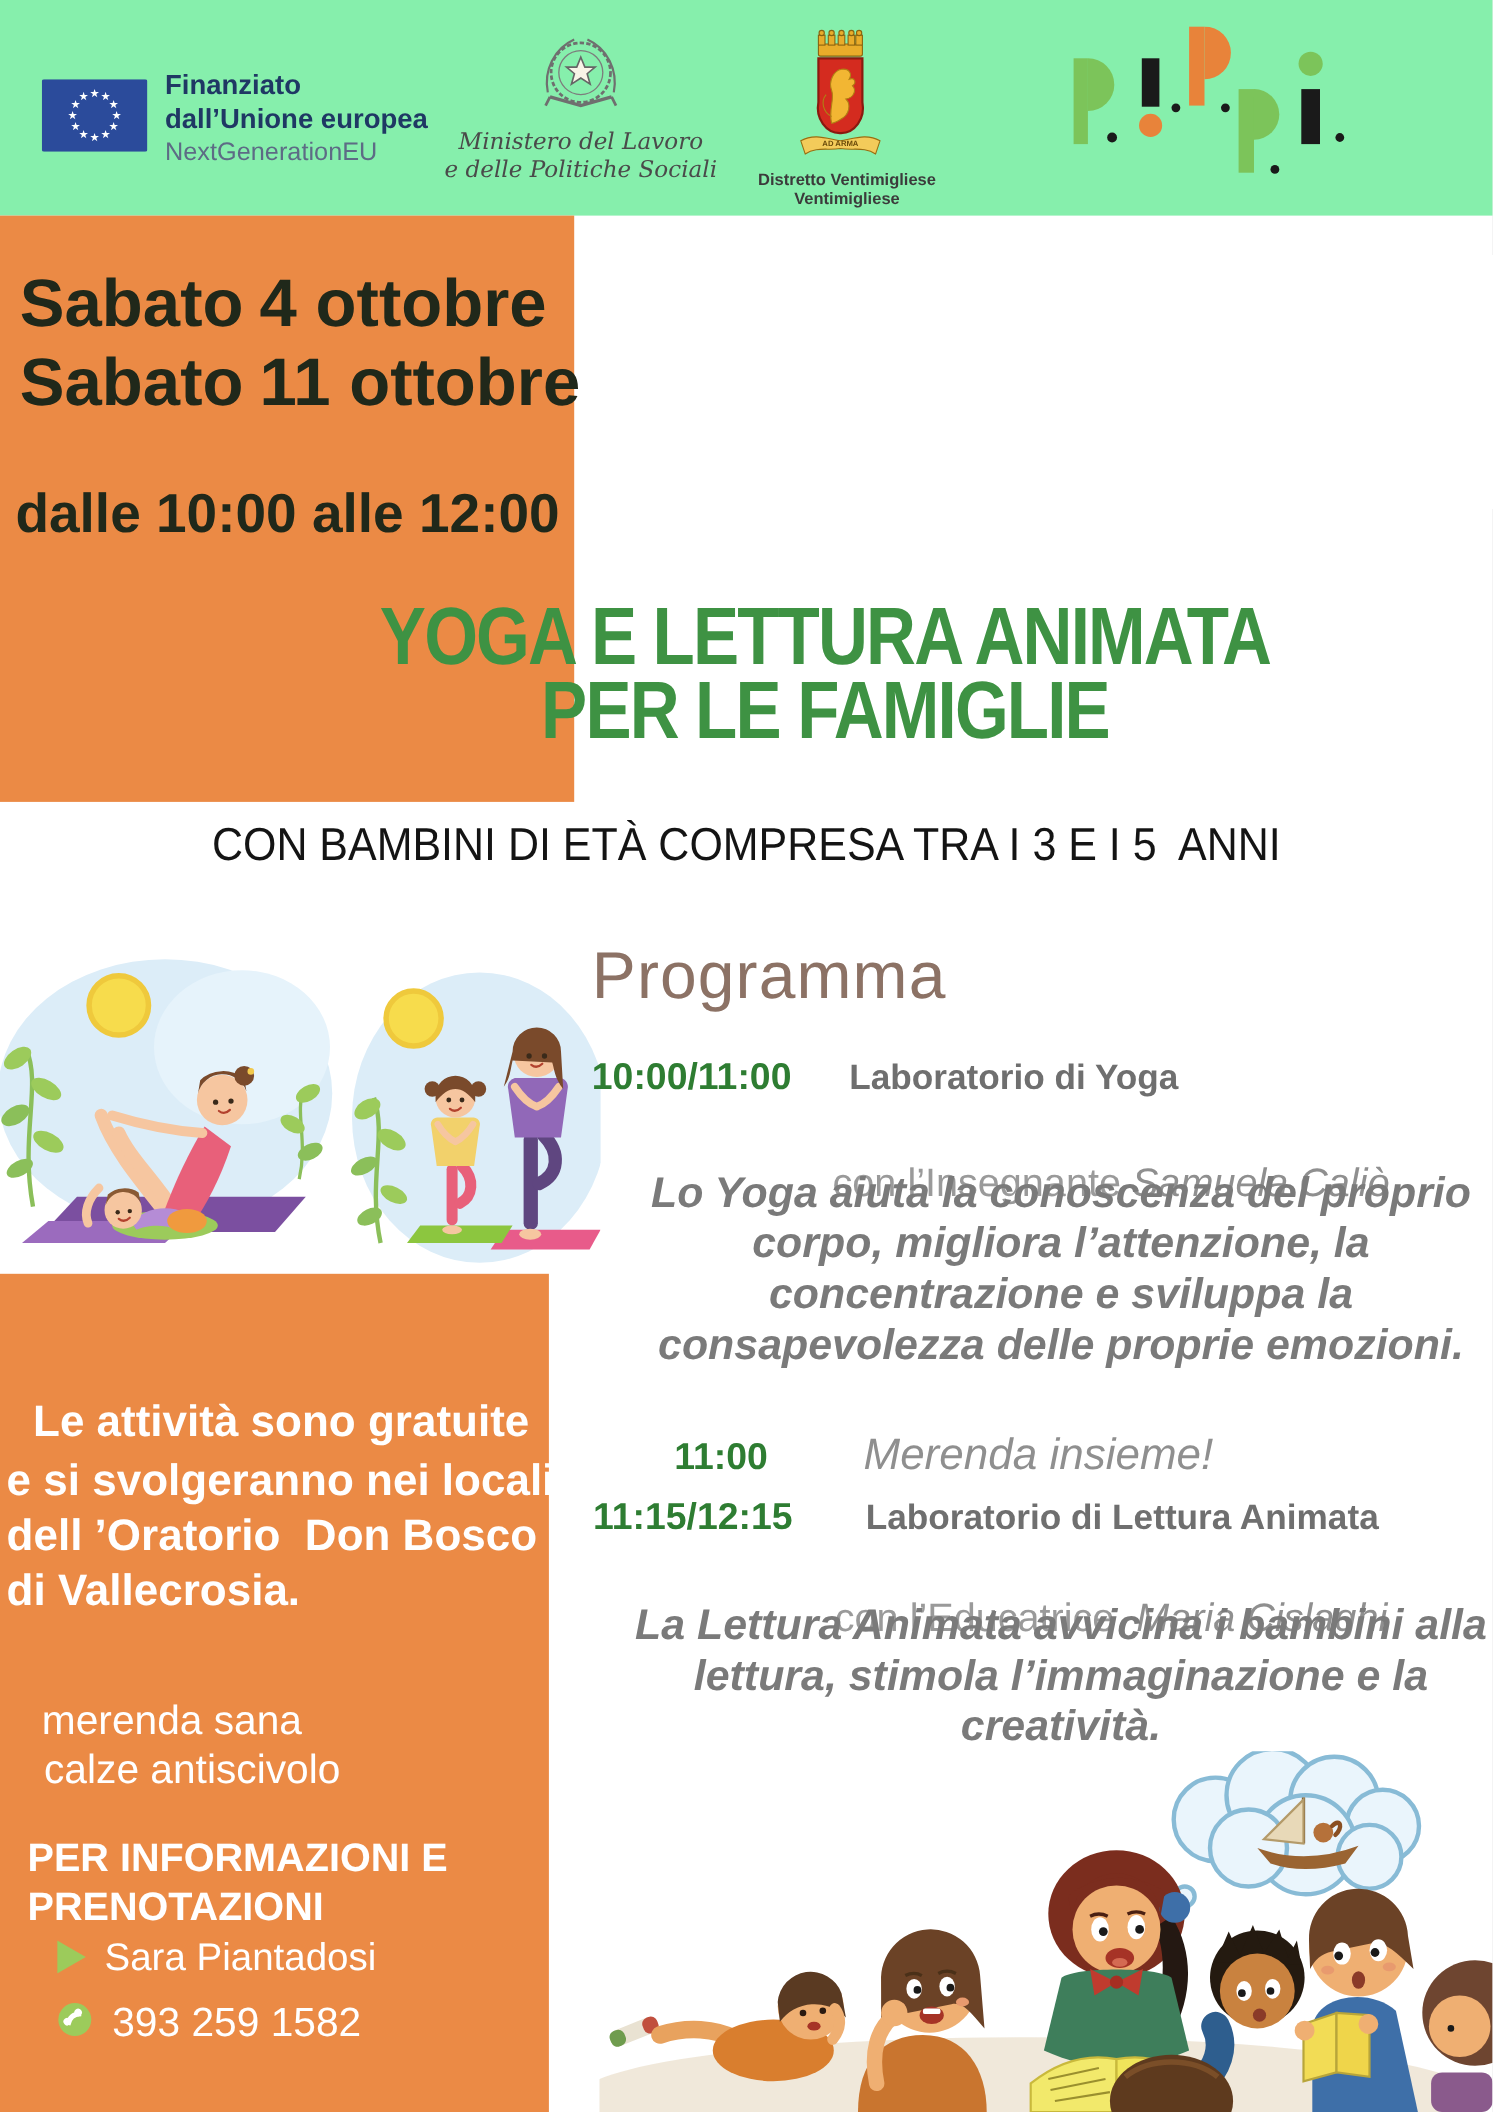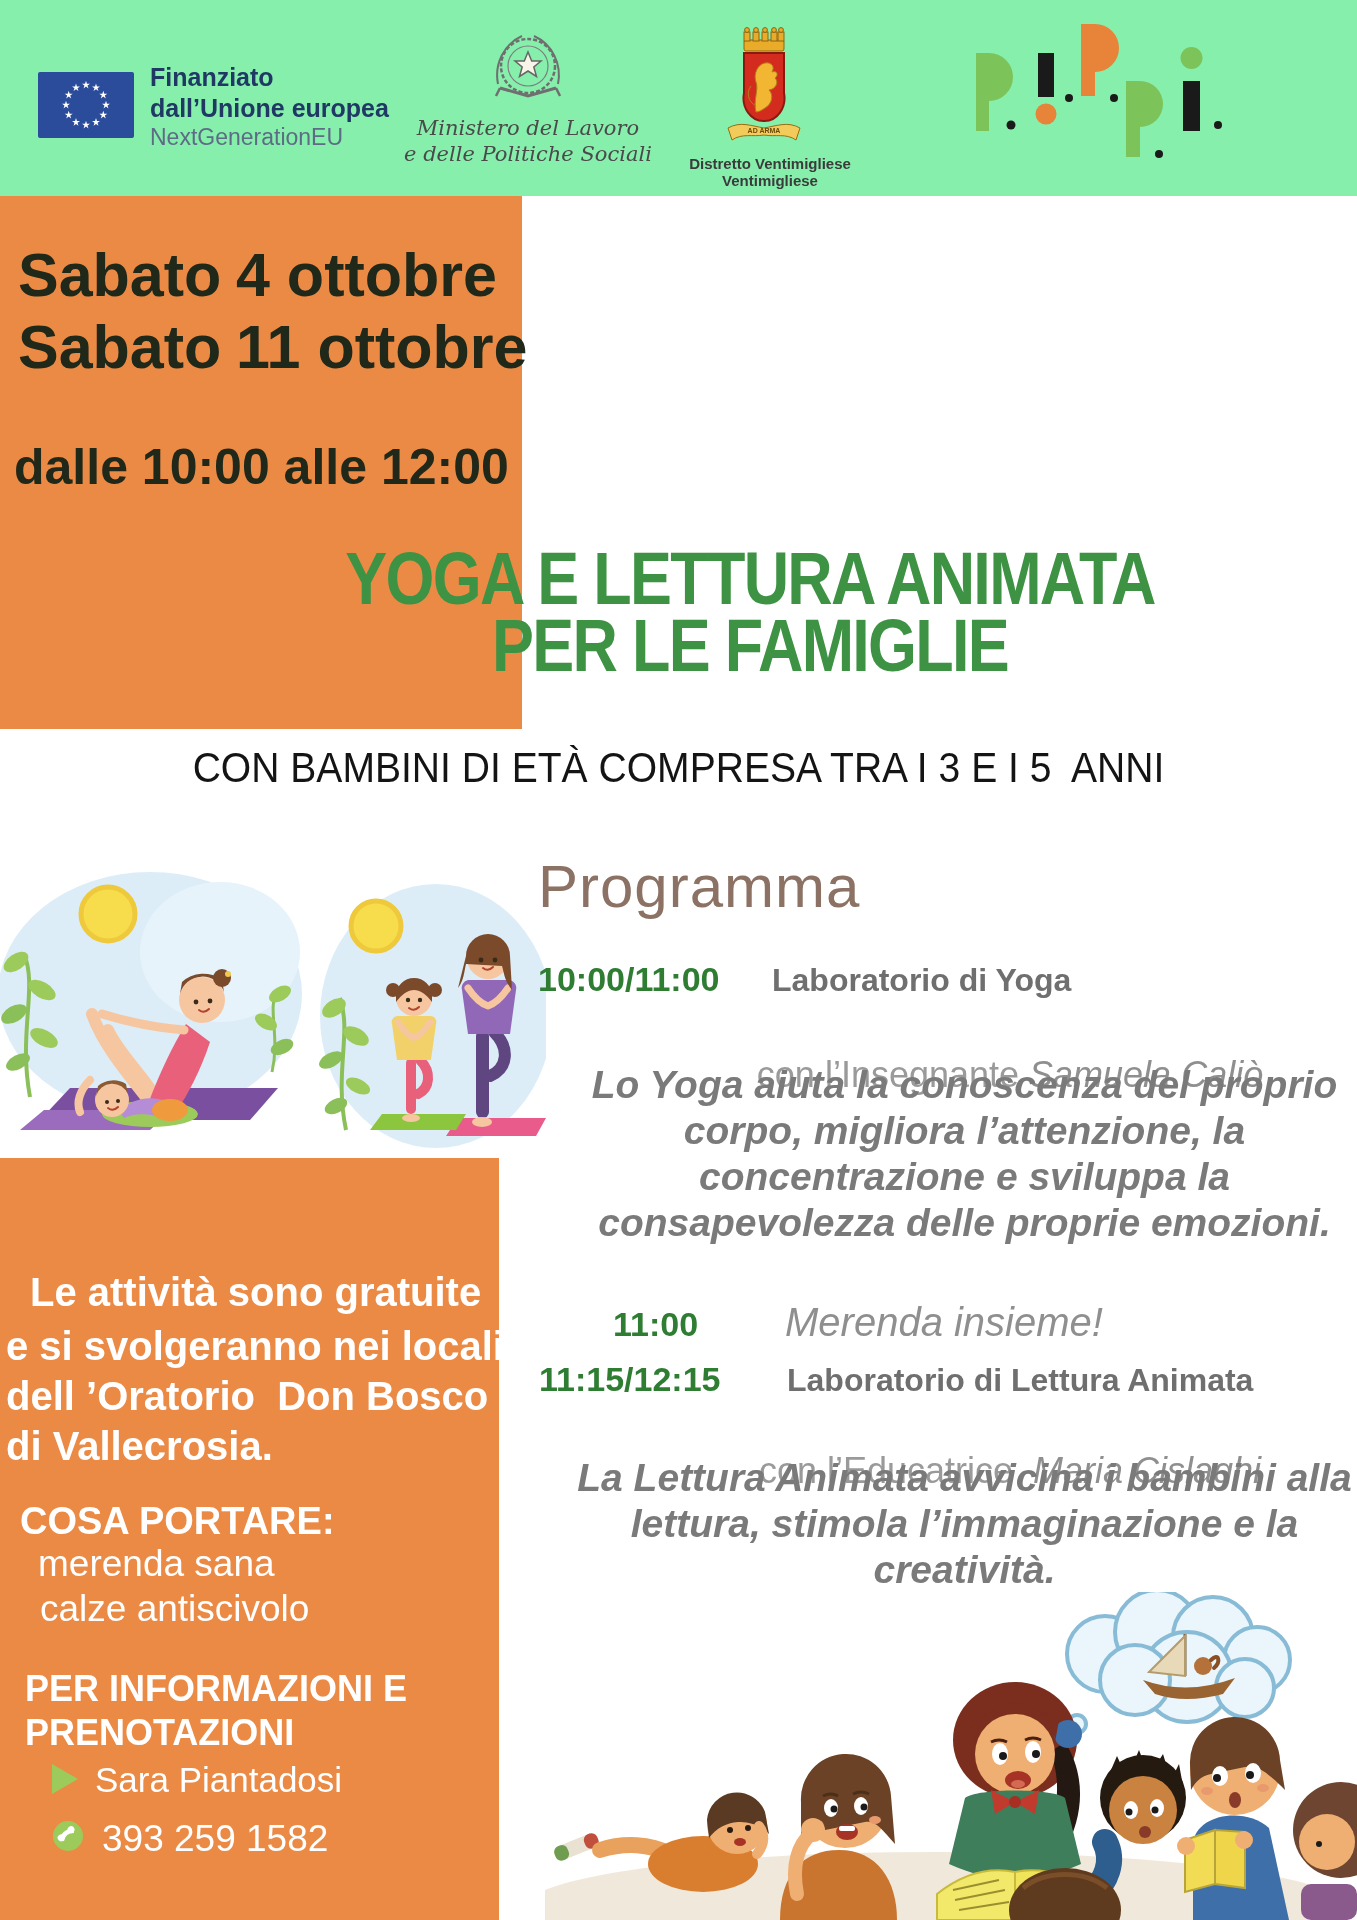--- a/index.html
+++ b/index.html
@@ -286,21 +286,20 @@
     <span>con l’Educatrice  </span><span class="prog-person">Maria Cislaghi</span>
   </div>
   <div class="abs prog-desc" style="left:572px;top:1455px;">La Lettura Animata avvicina i bambini alla lettura, stimola l’immaginazione e la creatività.</div>
 
   <div class="abs orange" style="left:0;top:1158px;width:499px;height:762px;">
     <div class="abs info-line" style="left:30px;top:110px;">Le attività sono gratuite</div>
     <div class="abs info-line" style="left:6px;top:164px;">e si svolgeranno nei locali</div>
     <div class="abs info-line" style="left:6px;top:214px;">dell ’Oratorio  Don Bosco</div>
     <div class="abs info-line" style="left:6px;top:264px;">di Vallecrosia.</div>
 
-    <div class="abs info-head" style="left:20px;top:342px;font-size:38px;">COSA PORTARE:</div>
     <div class="abs info-sub" style="left:38px;top:385px;">merenda sana</div>
     <div class="abs info-sub" style="left:40px;top:430px;">calze antiscivolo</div>
 
     <div class="abs info-head" style="left:25px;top:510px;">PER INFORMAZIONI E</div>
     <div class="abs info-head" style="left:25px;top:554px;">PRENOTAZIONI</div>
 
     <svg class="abs" style="left:52px;top:606px;" width="26" height="30" viewBox="0 0 26 30">
       <polygon points="0,0 26,15 0,30" fill="#9CCB5B"></polygon>
     </svg>
     <div class="abs contact-text" style="left:95px;top:602px;">Sara Piantadosi</div>

